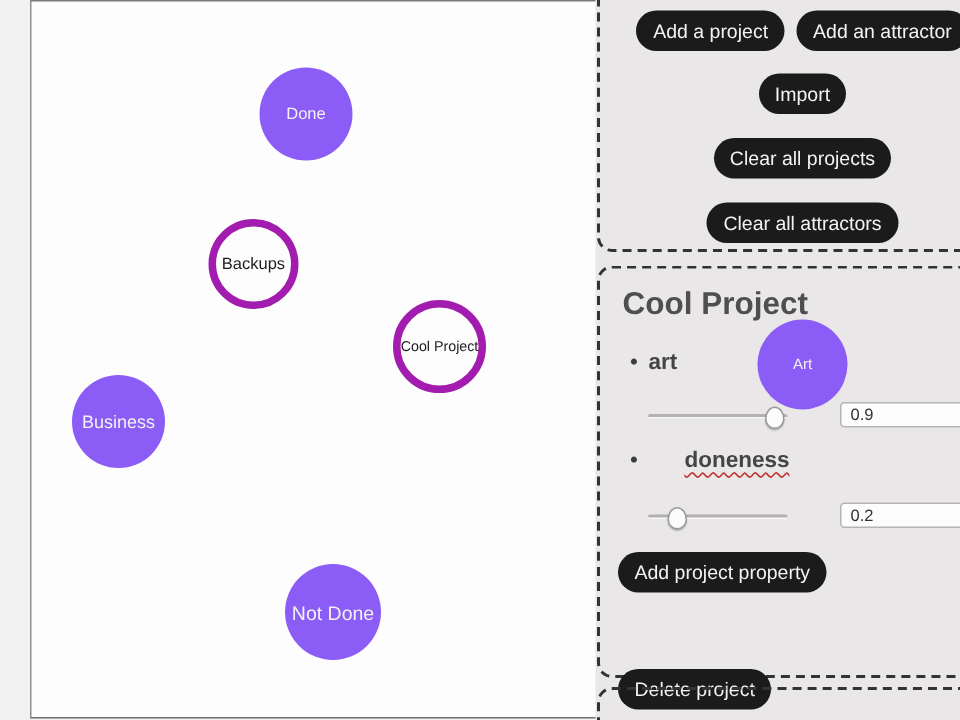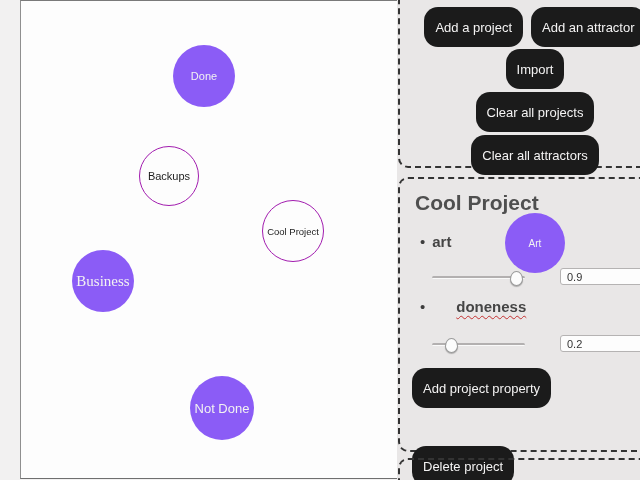--- a/index.html
+++ b/index.html
@@ -13,21 +13,21 @@
 
   
   #panel{position:absolute;left:397px;top:0;width:283px;height:480px;background:#e9e7e7;}
   .dashed-box{position:absolute;left:1px;width:270px;border:2px dashed #333;border-radius:10px;}
   #box-toolbar{top:-22px;height:186px;}
   #box-project{top:177px;height:271px;}
   #box-next{top:458px;height:60px;}
 
   .btn-row{position:absolute;left:0;width:100%;display:flex;justify-content:center;gap:8px;}
   .pill-btn{background:#1b1b1b;color:#f4f3f3;border:none;border-radius:14px;
-    font-family:"Liberation Sans",sans-serif;font-size:13px;padding:0 11px;height:40px;
+    font-family:"Liberation Sans",sans-serif;font-size:13px;padding:0 11px;height:27px;
     line-height:27px;white-space:nowrap;cursor:pointer;}
 
   #project-title{position:absolute;left:15px;top:12px;font-size:21px;font-weight:bold;color:#4f4f4f;}
 
   .prop-name-row{position:absolute;left:20px;display:flex;align-items:center;}
   .bullet{color:#3d3d3d;font-size:15px;margin-right:7px;}
   .prop-name{font-size:15px;font-weight:bold;color:#454545;}
   .squiggle{text-decoration-line:underline;text-decoration-style:wavy;
     text-decoration-color:#c43030;text-decoration-thickness:1px;text-underline-offset:3px;margin-left:24px;}
 
@@ -42,21 +42,21 @@
   .num-input{position:absolute;inset:0;width:97px;height:17px;box-sizing:border-box;
     border:1px solid #b5b3b3;border-radius:3px;background:#fdfdfd;
     font-family:"Liberation Sans",sans-serif;font-size:11px;color:#333;padding:0 16px 0 6px;}
 
   .left-btn{position:absolute;left:12px;}
 
   
   #nodes-layer{position:absolute;inset:0;pointer-events:none;z-index:50;}
   .node{position:absolute;display:flex;align-items:center;justify-content:center;
     border-radius:50%;box-sizing:border-box;text-align:center;pointer-events:auto;
-    cursor:grab;background:#fdfdfd;border:1px solid #a21caf;color:#1c1c1c;}
+    cursor:grab;background:#fdfdfd;border:5px solid #a21caf;color:#1c1c1c;}
   .node.filled{background:#8b5cf6;border:none;color:#f2f2f2;}
 </style>
 </head>
 <body>
 
 <div id="stage">
 
   <div id="canvas-area"></div>
 
   <div id="panel">
@@ -114,17 +114,17 @@
       <button class="pill-btn left-btn" style="top:231px;margin-top:36px;">Delete project</button>
     </div>
 
     <div class="dashed-box" id="box-next"></div>
   </div>
 
   <div id="nodes-layer">
       <div class="node filled" style="left: 173px; top: 45px; width: 62px; height: 62px; font-size: 11px;">Done</div>
       <div class="node" style="left: 139px; top: 146px; width: 60px; height: 60px; font-size: 11px;">Backups</div>
       <div class="node" style="left: 262px; top: 200px; width: 62px; height: 62px; font-size: 9.5px;">Cool Project</div>
-      <div class="node filled" style="left: 72px; top: 250px; width: 62px; height: 62px; font-size: 15px; font-family: Liberation Serif, serif;">Business</div>
+      <div class="node filled" style="left: 48px; top: 250px; width: 62px; height: 62px; font-size: 12px;">Business</div>
       <div class="node filled" style="left: 190px; top: 376px; width: 64px; height: 64px; font-size: 13px;">Not Done</div>
       <div class="node filled" style="left: 505px; top: 213px; width: 60px; height: 60px; font-size: 10px;">Art</div>
     </div>
 </div>
 
 </body></html>

